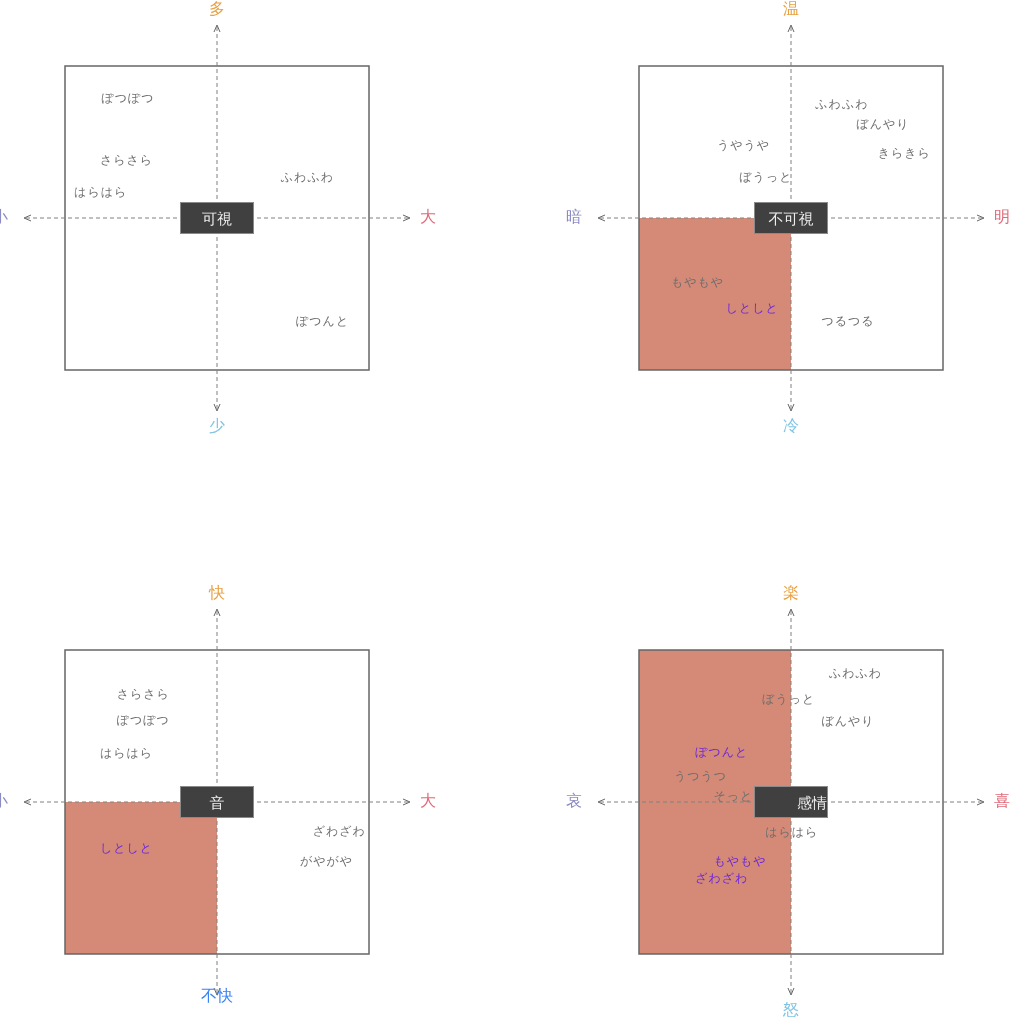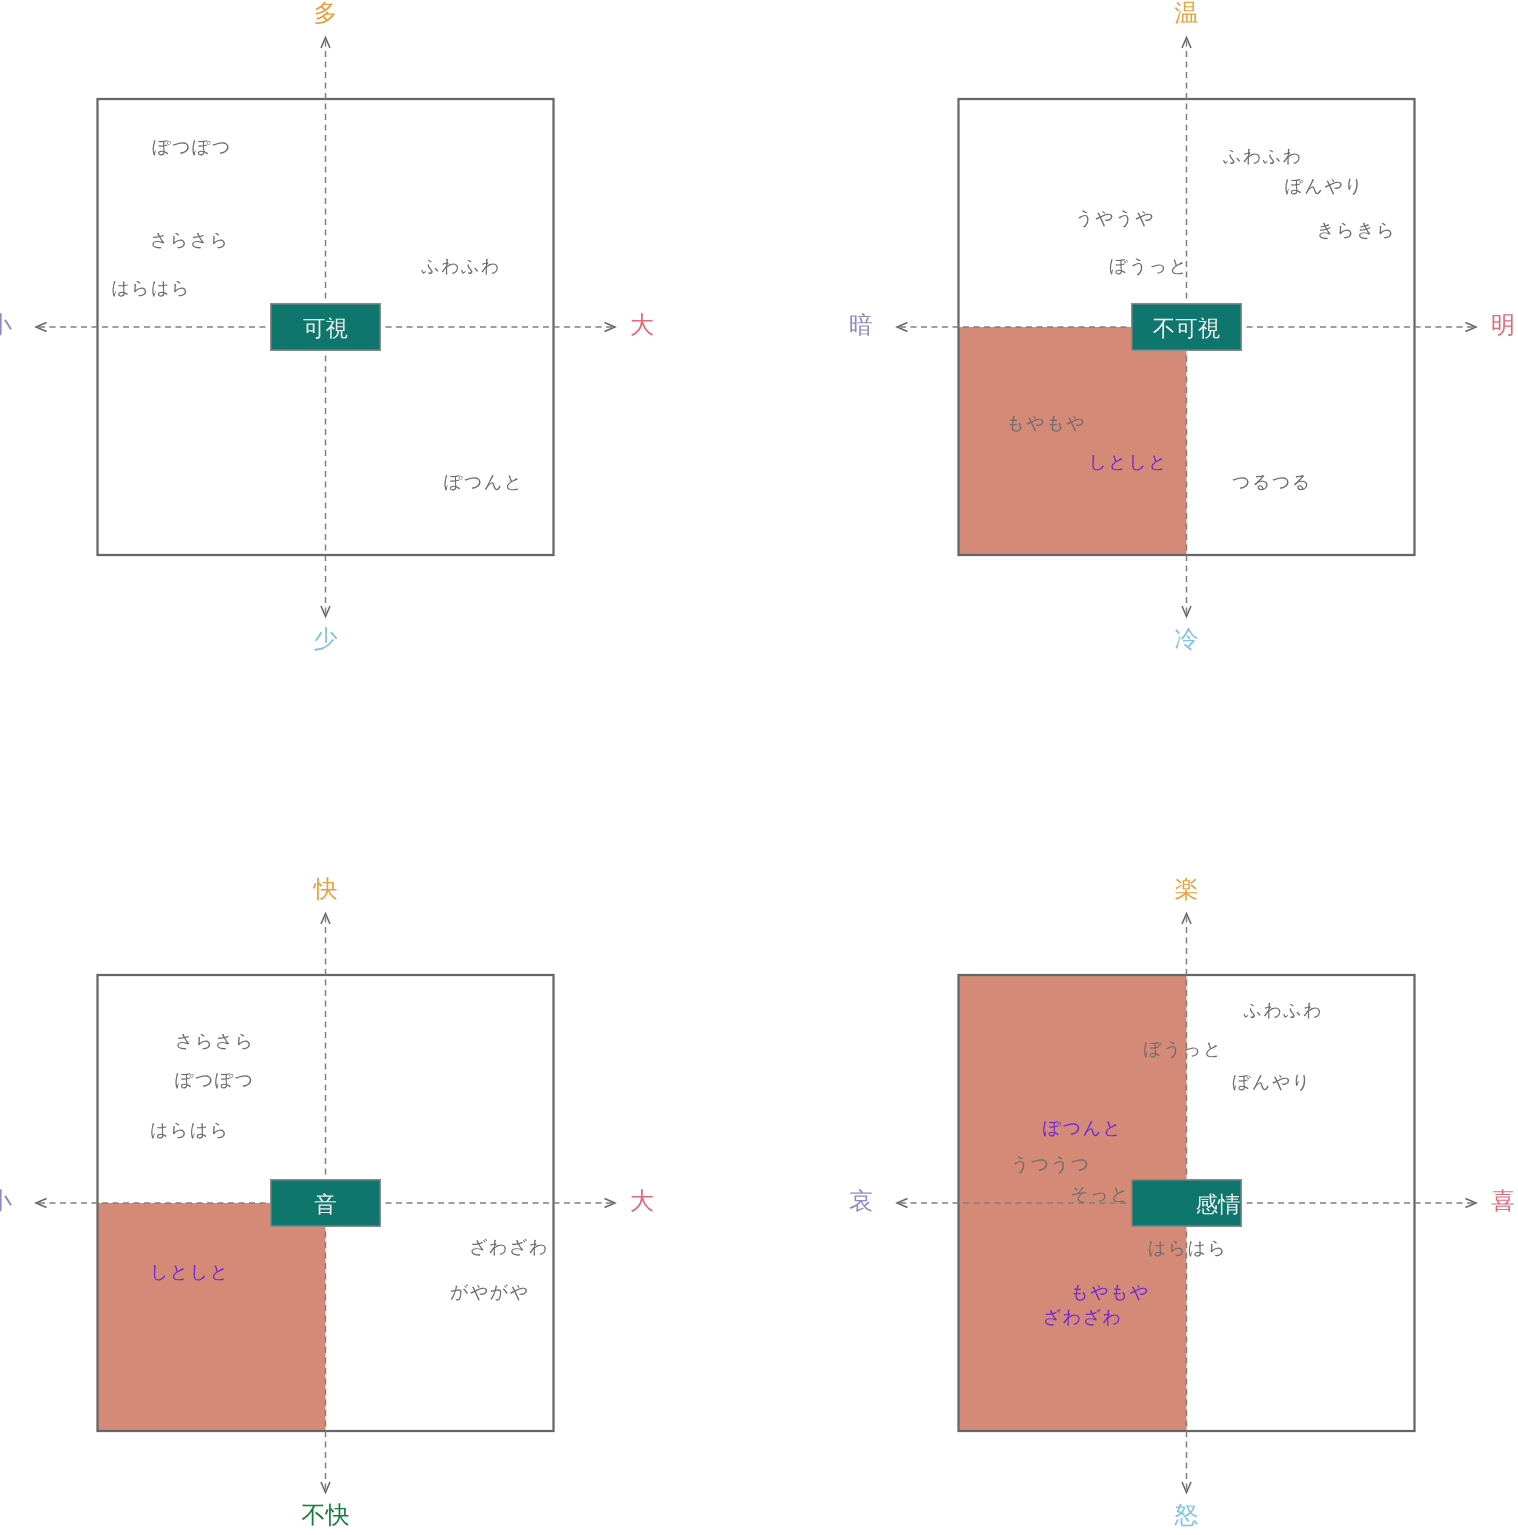--- a/index.html
+++ b/index.html
@@ -3,21 +3,21 @@
 <meta charset="utf-8">
 <style>
   html, body { margin: 0; padding: 0; background: #ffffff; }
   body { width: 1012px; height: 1023px; position: relative; overflow: hidden;
          font-family: "DejaVu Sans", sans-serif; }
   .panel { position: absolute; width: 440px; height: 440px; }
   .panel svg { position: absolute; left: 0; top: 0; width: 440px; height: 440px; overflow: visible; }
   .axis-label { position: absolute; font-size: 16px; line-height: 18px; width: 40px; text-align: center; }
   .word { position: absolute; font-size: 12px; line-height: 14px; color: #6e6e6e; white-space: nowrap; letter-spacing: 1px; }
   .word.light { color: #6d28d9; }
-  .center-label { position: absolute; width: 74px; height: 32px; background: #0f766e; color: #eeeeee;
+  .center-label { position: absolute; width: 74px; height: 32px; background: #404040; color: #eeeeee;
                   font-size: 15px; line-height: 32px; text-align: center; border: 1px solid #8a8a8a; box-sizing: border-box; }
 </style>
 </head>
 <body>
 
 <div class="panel" style="left:0;top:0;">
   <svg>
       <rect x="65" y="66" width="304" height="304" fill="#ffffff"></rect>
       <rect x="65" y="66" width="304" height="304" fill="none" stroke="#666666" stroke-width="1.5"></rect>
       <line x1="217" y1="27" x2="217" y2="409" stroke="#808080" stroke-width="1" stroke-dasharray="4,3" fill="none"></line>
@@ -76,21 +76,21 @@
       <rect x="65" y="218" width="152" height="152" fill="#D48A76"></rect>
       <rect x="65" y="66" width="304" height="304" fill="none" stroke="#666666" stroke-width="1.5"></rect>
       <line x1="217" y1="27" x2="217" y2="409" stroke="#808080" stroke-width="1" stroke-dasharray="4,3" fill="none"></line>
       <line x1="26" y1="218" x2="408" y2="218" stroke="#808080" stroke-width="1" stroke-dasharray="4,3" fill="none"></line>
       <polyline points="214,32 217,25 220,32" stroke="#666" stroke-width="1" fill="none"></polyline>
       <polyline points="214,404 217,411 220,404" stroke="#666" stroke-width="1" fill="none"></polyline>
       <polyline points="31,215 24,218 31,221" stroke="#666" stroke-width="1" fill="none"></polyline>
       <polyline points="403,215 410,218 403,221" stroke="#666" stroke-width="1" fill="none"></polyline>
     </svg>
   <div class="axis-label" style="left: 197px; top: 0px; color: rgb(232, 160, 64);">快</div>
-  <div class="axis-label" style="left: 197px; top: 417px; color: #15803d;">不快</div>
+  <div class="axis-label" style="left: 197px; top: 403px; color: #3b82f6;">不快</div>
   <div class="axis-label" style="left: -20px; top: 208px; color: rgb(140, 140, 196);">小</div>
   <div class="axis-label" style="left: 408px; top: 208px; color: rgb(224, 106, 120);">大</div>
   <div class="words">
       <div class="word" style="left: 116.68px; top: 103.08px;">さらさら</div>
       <div class="word" style="left: 116.68px; top: 128.92px;">ぽつぽつ</div>
       <div class="word" style="left: 99.96px; top: 162.36px;">はらはら</div>
       <div class="word light" style="left: 99.96px; top: 256.6px;">しとしと</div>
       <div class="word" style="left: 312.76px; top: 239.88px;">ざわざわ</div>
       <div class="word" style="left: 300px; top: 270.28px;">がやがや</div>
     </div>

